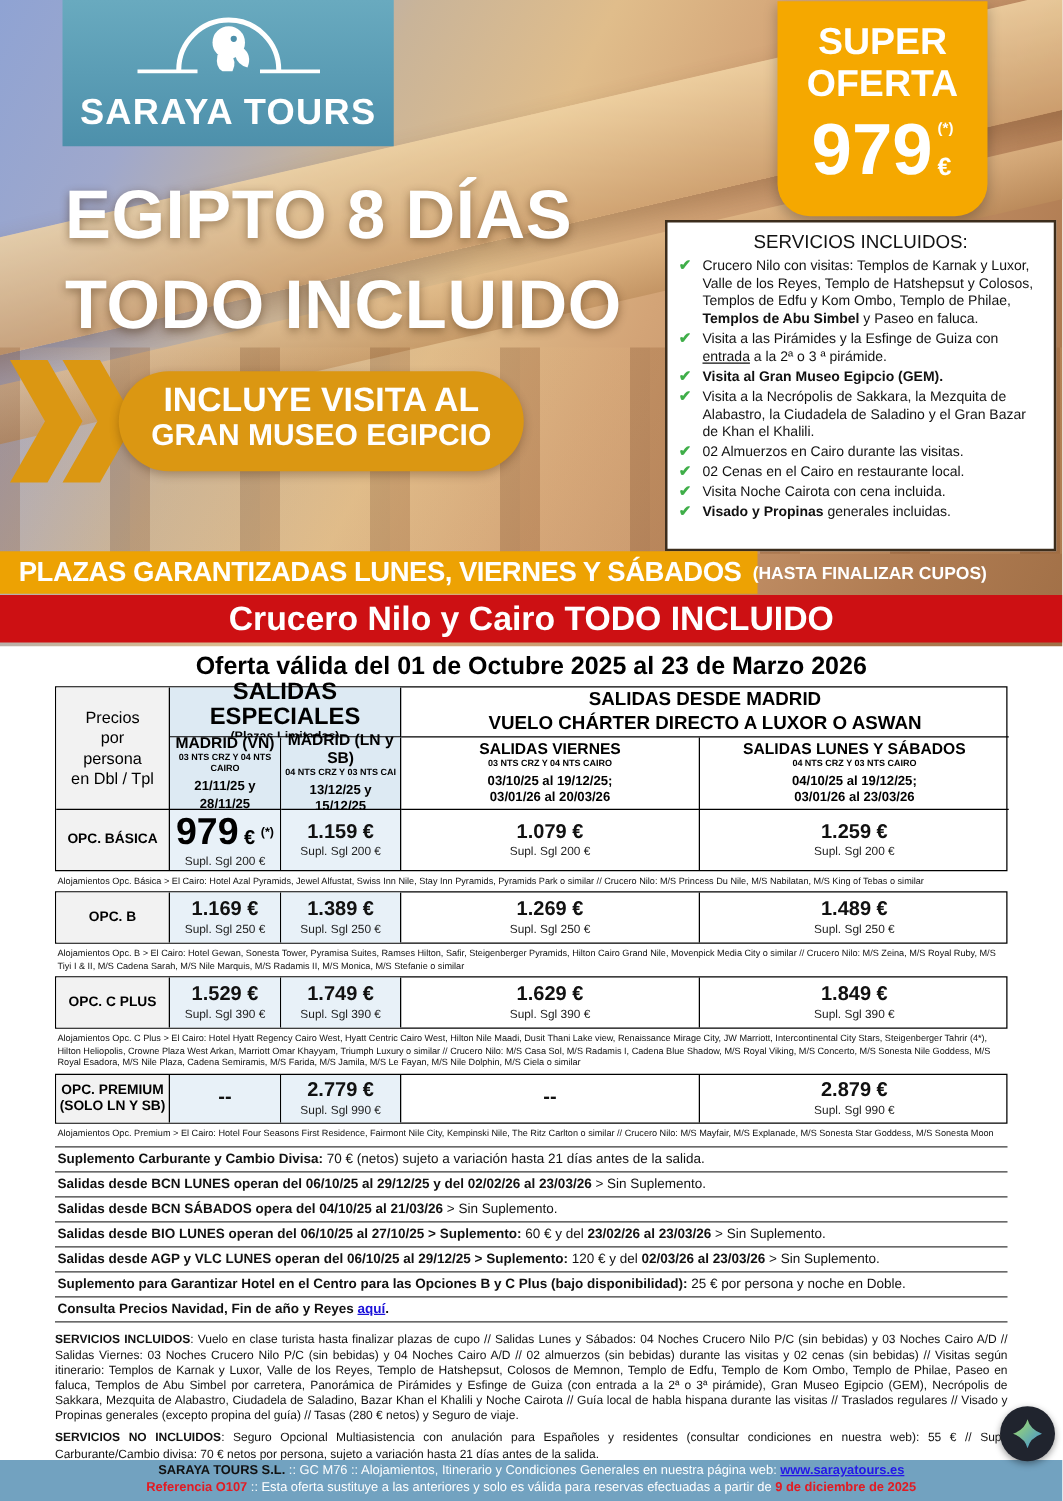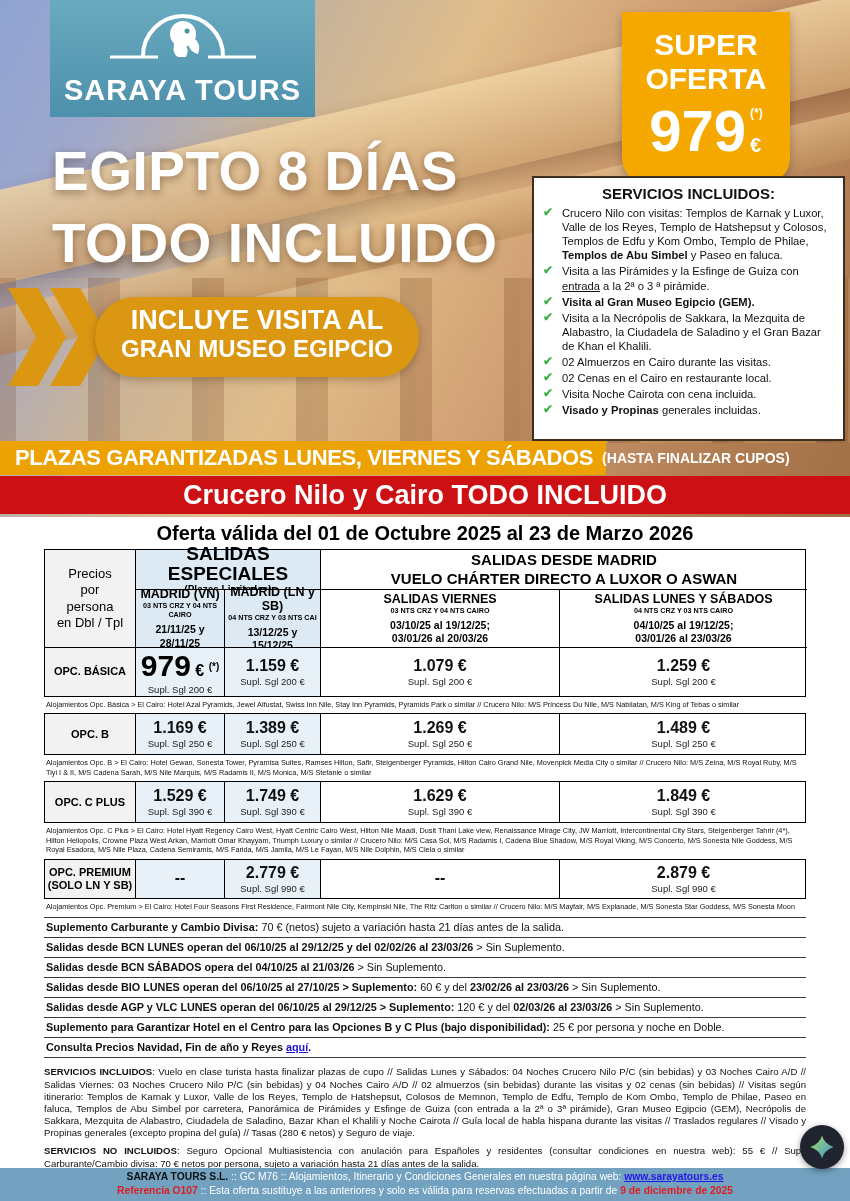--- a/index.html
+++ b/index.html
@@ -15,21 +15,21 @@
   .deco-cornice2 { position:absolute; top:205px; left:-60px; width:120%; height:46px;
     transform:rotate(-13deg); background:linear-gradient(#e4bd8a,#bd8e5c); opacity:.7; }
   .deco-statues { position:absolute; left:0; right:0; bottom:74px; height:165px; opacity:.55;
     background:repeating-linear-gradient(90deg, rgba(150,96,52,.55) 0 16px, rgba(226,182,128,.28) 16px 88px, rgba(116,69,33,.45) 88px 104px); }
 
   .logo-box { position:absolute; left:50px; top:0; width:265px; height:117px;
     background:linear-gradient(#69aabf,#4d90ab); display:flex; flex-direction:column;
     align-items:center; justify-content:flex-end; padding-bottom:10px; }
   .brand { color:#fff; font-size:29px; font-weight:700; letter-spacing:1px; white-space:nowrap; }
 
-  .super-offer { position:absolute; right:60px; top:12px; width:168px; height:172px;
+  .super-offer { position:absolute; right:60px; top:1px; width:168px; height:172px;
     background:#f5a800; border-radius:0 0 26px 26px; color:#fff; text-align:center;
     padding-top:16px; box-shadow:0 4px 10px rgba(0,0,0,.25); }
   .so-word { font-size:30px; font-weight:800; line-height:1.12; }
   .so-price-wrap { position:relative; display:flex; justify-content:center; align-items:flex-end; margin-top:10px; }
   .so-num { font-size:58px; font-weight:800; line-height:.9; }
   .so-side { display:flex; flex-direction:column; align-items:flex-start; margin-left:4px; }
   .so-ast { font-size:12px; font-weight:700; margin-bottom:14px; }
   .so-eur { font-size:20px; font-weight:700; }
 
   .hero-title { position:absolute; left:52px; top:136px; color:#fff; font-weight:800;
@@ -37,21 +37,21 @@
 
   .chevrons { position:absolute; left:6px; top:284px; }
   .gem-badge { position:absolute; left:95px; top:297px; width:324px; min-height:80px;
     background:#db9712; border-radius:42px; color:#fff; text-align:center;
     padding:9px 10px 10px; box-shadow:0 3px 8px rgba(60,30,5,.3); }
   .gem-line1 { font-size:27px; font-weight:800; line-height:1.08; }
   .gem-line2 { font-size:24px; font-weight:800; line-height:1.15; }
 
   .services-box { position:absolute; left:532px; top:176px; width:313px; height:265px;
     background:#fff; border:2px solid #3c2d1c; padding:7px 9px 6px; }
-  .sv-title { text-align:center; font-size:15px; font-weight:700; color:#111; margin-bottom:4px; }
+  .sv-title { text-align:center; font-size:15px; font-weight:400; color:#111; margin-bottom:4px; }
   .sv-item { display:grid; grid-template-columns:16px 1fr; column-gap:3px;
     font-size:11.2px; line-height:1.26; color:#111; margin-bottom:2px; }
   .sv-check { color:#3fae49; font-weight:900; font-size:12px; line-height:1.1; }
 
   .plazas-banner { position:absolute; left:0; top:441px; width:606px; height:34px;
     background:#eda203; color:#fff; display:flex; align-items:center; padding-left:15px; gap:9px; }
   .plazas-main { font-size:22px; font-weight:800; letter-spacing:-.4px; white-space:nowrap; }
   .plazas-sub { font-size:14px; font-weight:800; white-space:nowrap; }
   .cruise-banner { position:absolute; left:0; top:476px; width:850px; height:38px;
     background:#cd1013; color:#fff; display:flex; align-items:center; justify-content:center; }

